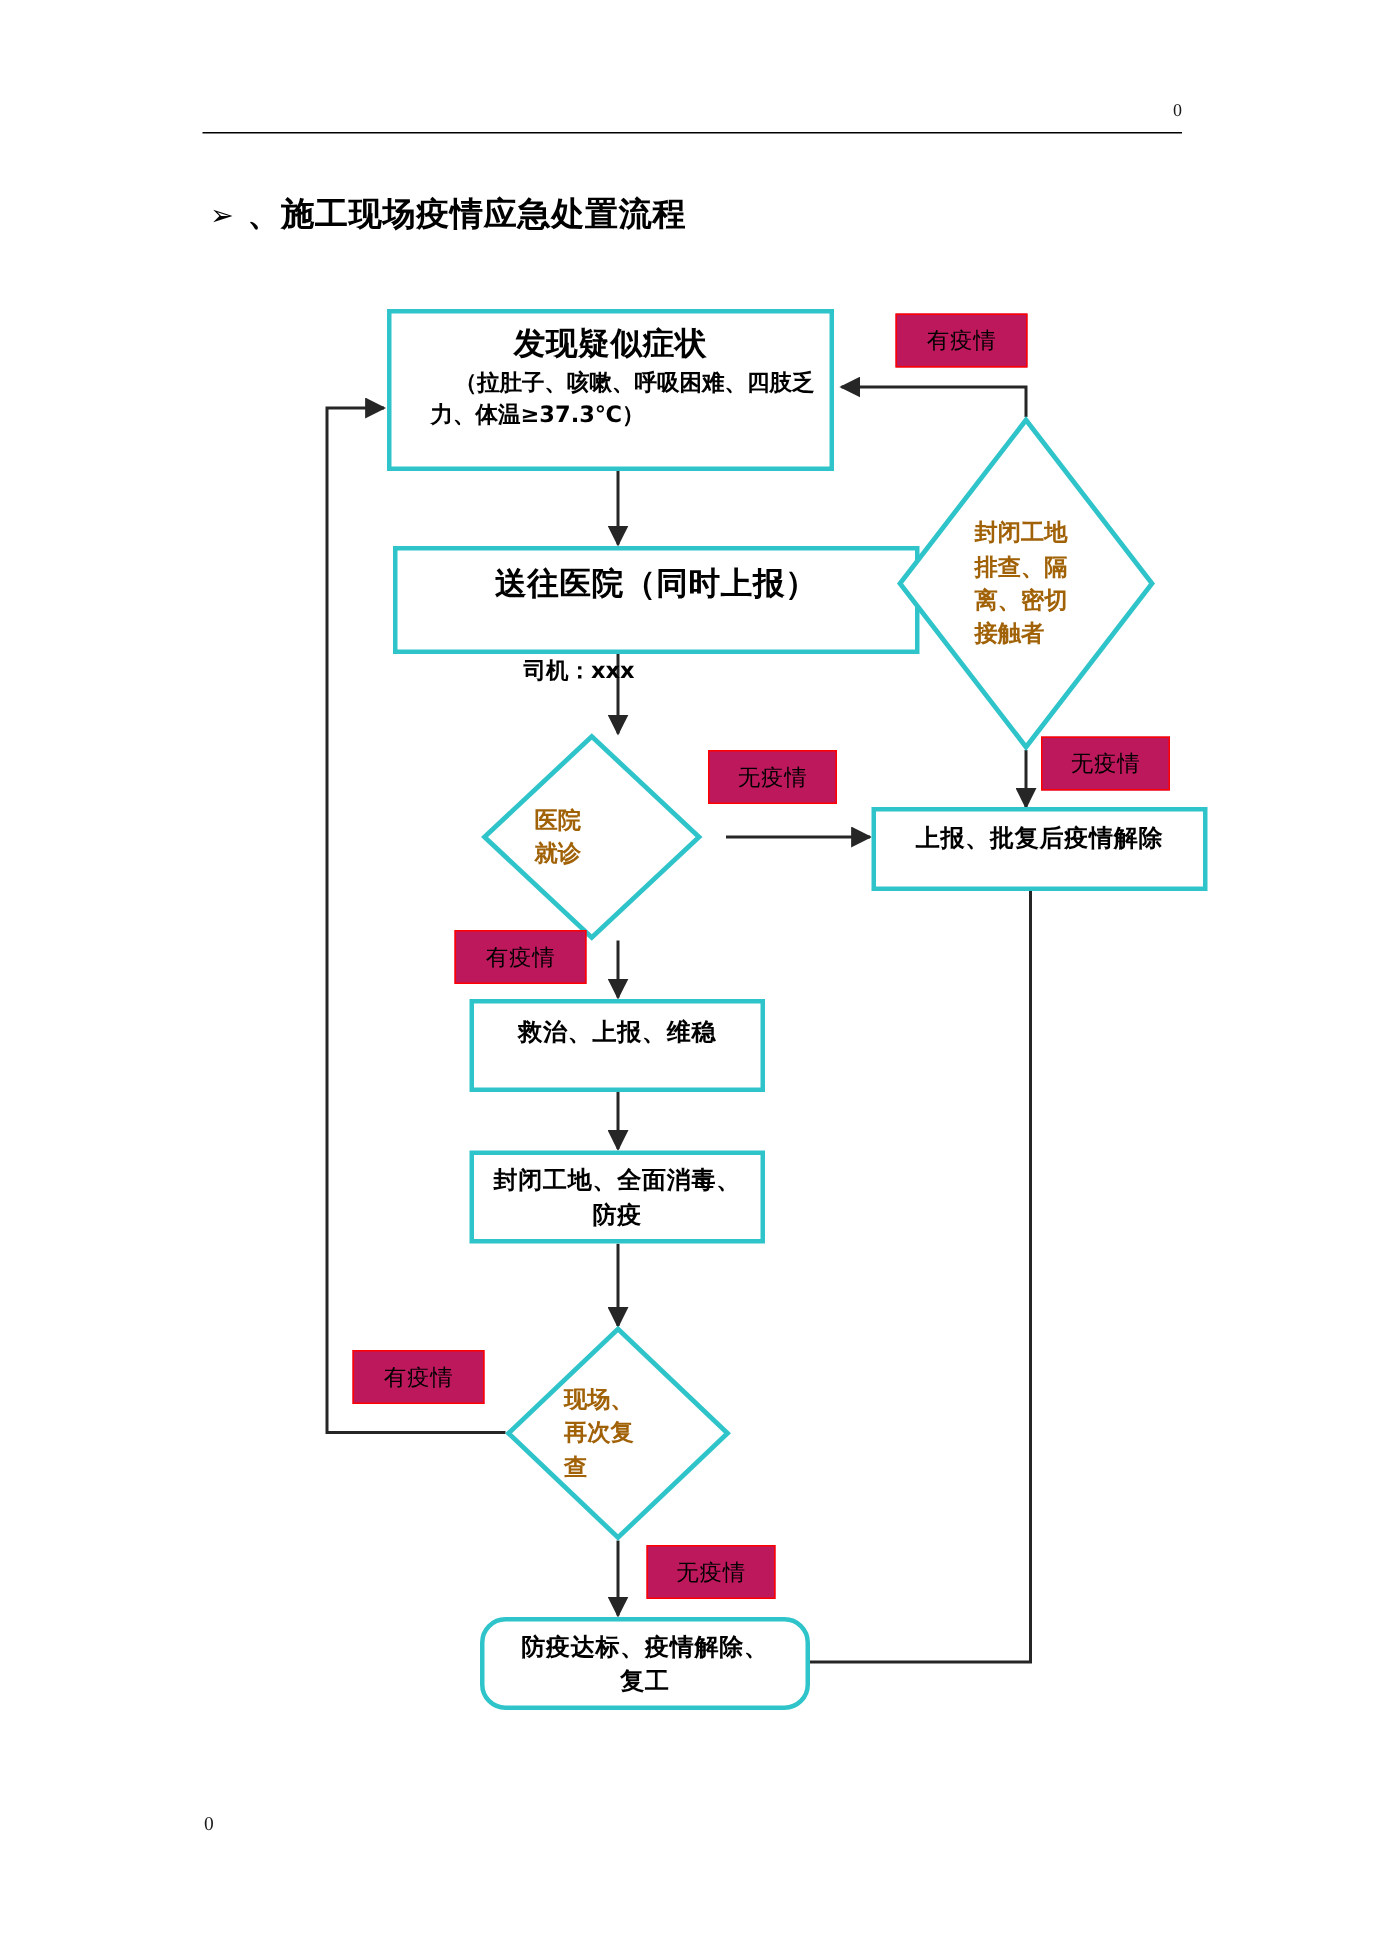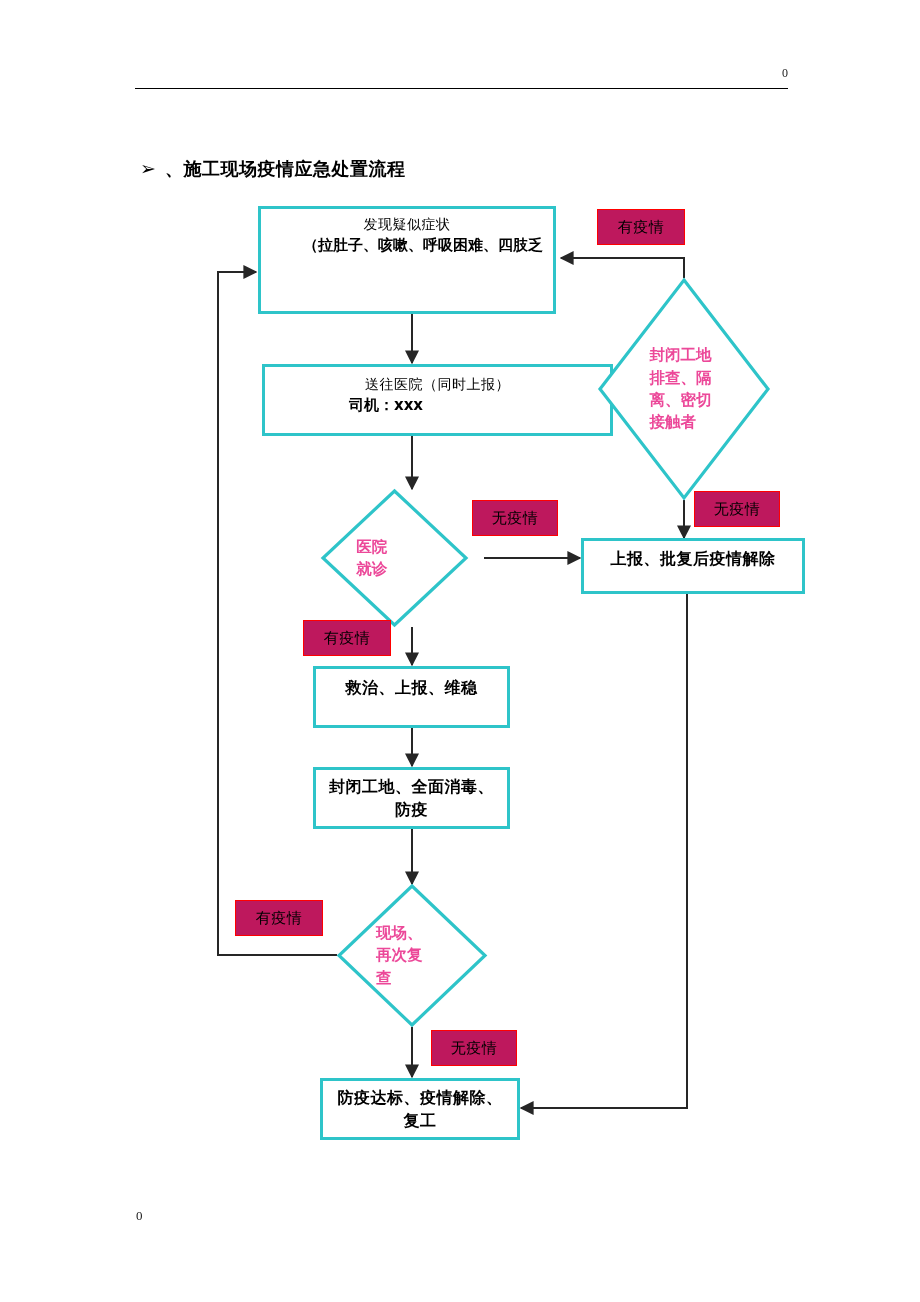--- a/index.html
+++ b/index.html
@@ -59,26 +59,25 @@
     white-space: nowrap;
   }
   .title-bullet {
     font-size: 19px;
     color: #000;
     line-height: 1;
     margin-right: 9px;
     font-family: "DejaVu Sans", sans-serif;
   }
   .title-text {
-    font-size: 18px;
+    font-size: 22px;
     font-weight: bold;
     color: #000000;
     letter-spacing: 0.5px;
     font-family: "DejaVu Sans", "Liberation Sans", sans-serif;
-    margin-top: 29px;
   }
 
   
   #wires {
     position: absolute;
     left: 0;
     top: 0;
     width: 920px;
     height: 1302px;
     pointer-events: none;
@@ -97,22 +96,22 @@
     padding-top: 6px;
     text-align: center;
     color: #000000;
   }
   .node-box .ln {
     display: block;
     width: 100%;
     line-height: 1.42;
   }
   .box-title {
-    font-size: 14px;
-    font-weight: normal;
+    font-size: 21px;
+    font-weight: bold;
     letter-spacing: 0.5px;
   }
   .box-sub {
     font-size: 15px;
     font-weight: bold;
     margin-left: 32px;
   }
   .box-plain {
     font-size: 16px;
     font-weight: bold;
@@ -139,21 +138,21 @@
     left: 0;
     top: 0;
     width: 100%;
     height: 100%;
     display: flex;
     flex-direction: column;
     align-items: center;
     justify-content: center;
     font-size: 15.5px;
     font-weight: bold;
-    color: #ec4899;
+    color: #a16207;
     line-height: 1.45;
     text-align: center;
   }
   .diamond .dlabel.left-align {
     align-items: flex-start;
     padding-left: 24%;
     box-sizing: border-box;
   }
 
   
@@ -214,23 +213,24 @@
 
       <path d="M 337 955 L 218 955 L 218 272 L 256 272" marker-end="url(#ah)"></path>
 
       <path d="M 687 594 L 687 1108 L 521 1108" marker-end="url(#ah)"></path>
     </g>
   </svg>
 
   <div class="node-box" style="left:258px; top:206px; width:298px; height:108px;">
     <span class="ln box-title">发现疑似症状</span>
     <span class="ln box-sub">（拉肚子、咳嗽、呼吸困难、四肢乏</span>
-  </div>
-
-  <div class="node-box" style="left:262px; top:364px; width:351px; height:72px; padding-top:8px;">
+    <span class="ln box-sub pad-left">力、体温≥37.3℃）</span>
+  </div>
+
+  <div class="node-box" style="left:262px; top:364px; width:351px; height:72px; padding-top:8px;gap:32px;">
     <span class="ln box-title">送往医院（同时上报）</span>
     <span class="ln box-sub pad-left" style="padding-left:68px;">司机：xxx</span>
   </div>
 
   <div class="diamond" style="left:321px; top:489px; width:147px; height:138px;">
     <svg width="147" height="138" viewBox="0 0 147 138">
       <polygon points="73.5,2 145,69 73.5,136 2,69" fill="#ffffff" stroke="#2ec4c9" stroke-width="3.2"></polygon>
     </svg>
     <div class="dlabel left-align">
       <span>医院</span>
@@ -267,21 +267,21 @@
     <svg width="150" height="143" viewBox="0 0 150 143">
       <polygon points="75,2 148,71.5 75,141 2,71.5" fill="#ffffff" stroke="#2ec4c9" stroke-width="3.2"></polygon>
     </svg>
     <div class="dlabel left-align" style="padding-left:26%;">
       <span>现场、</span>
       <span>再次复</span>
       <span>查</span>
     </div>
   </div>
 
-  <div class="node-box" style="left:320px; top:1078px; width:200px; height:62px; padding-top:6px;">
+  <div class="node-box" style="left:320px; top:1078px; width:220px; height:62px; padding-top:6px;border-radius:17px;">
     <span class="ln box-plain">防疫达标、疫情解除、</span>
     <span class="ln box-plain">复工</span>
   </div>
 
   <div class="tag" style="left:597px; top:209px; width:88px; height:36px;">有疫情</div>
 
   <div class="tag" style="left:472px; top:500px; width:86px; height:36px;">无疫情</div>
 
   <div class="tag" style="left:694px; top:491px; width:86px; height:36px;">无疫情</div>
 

